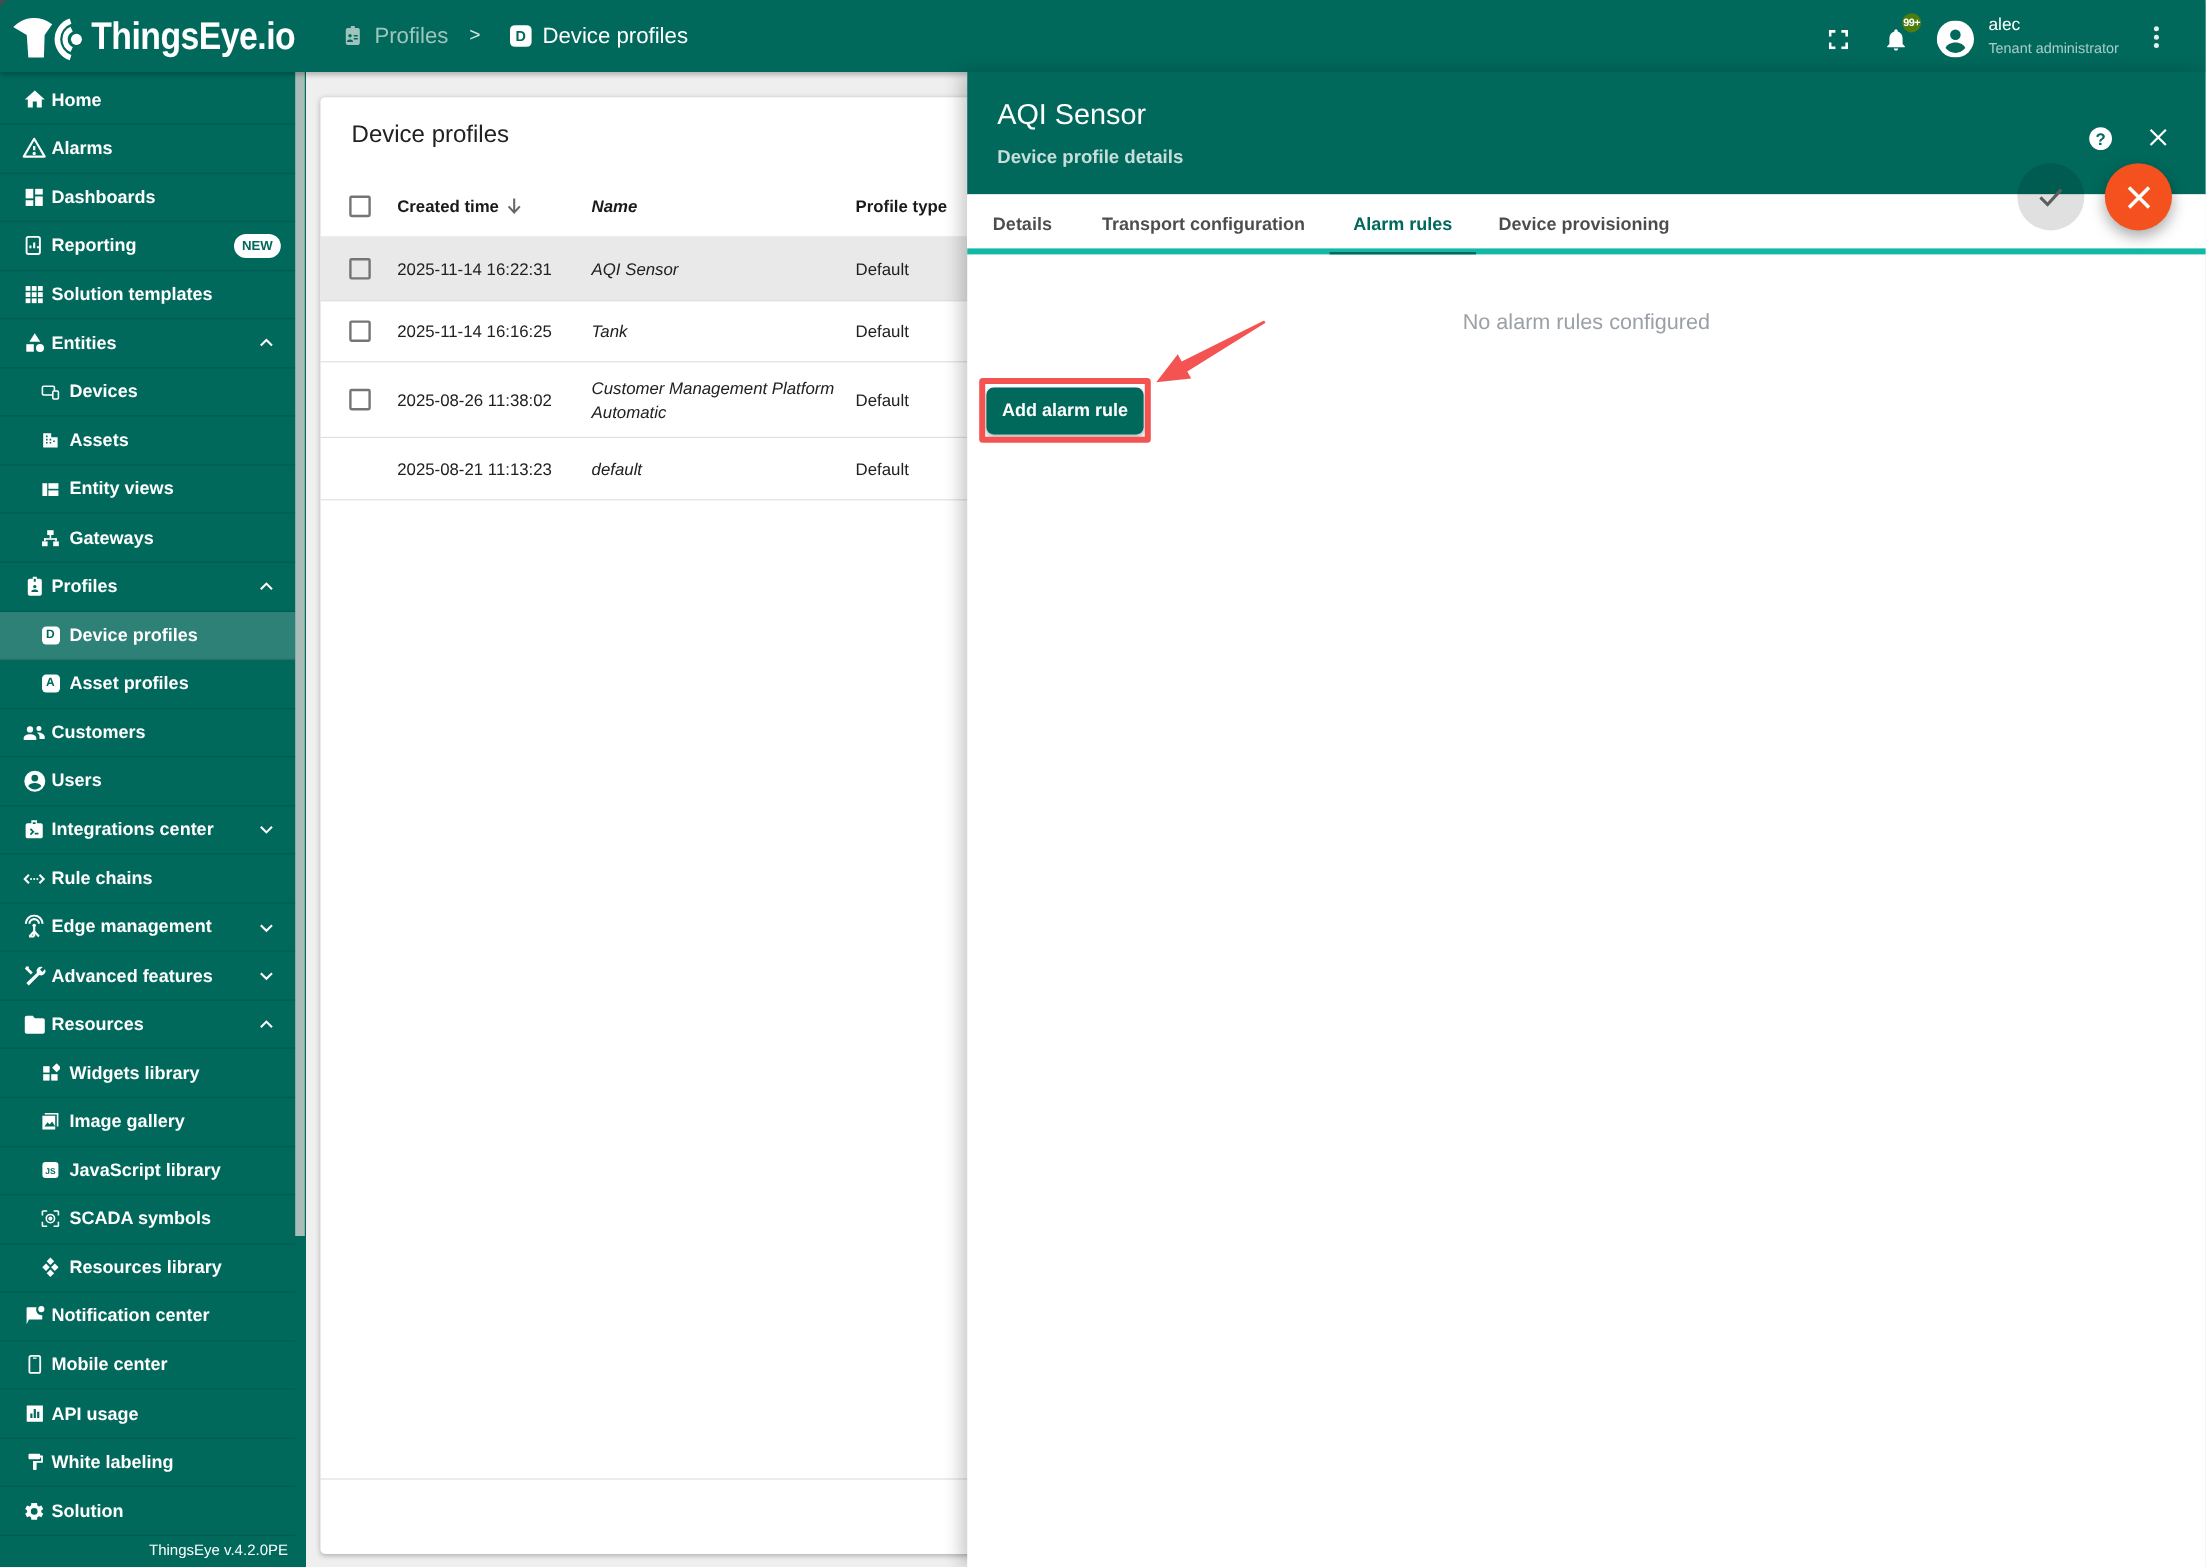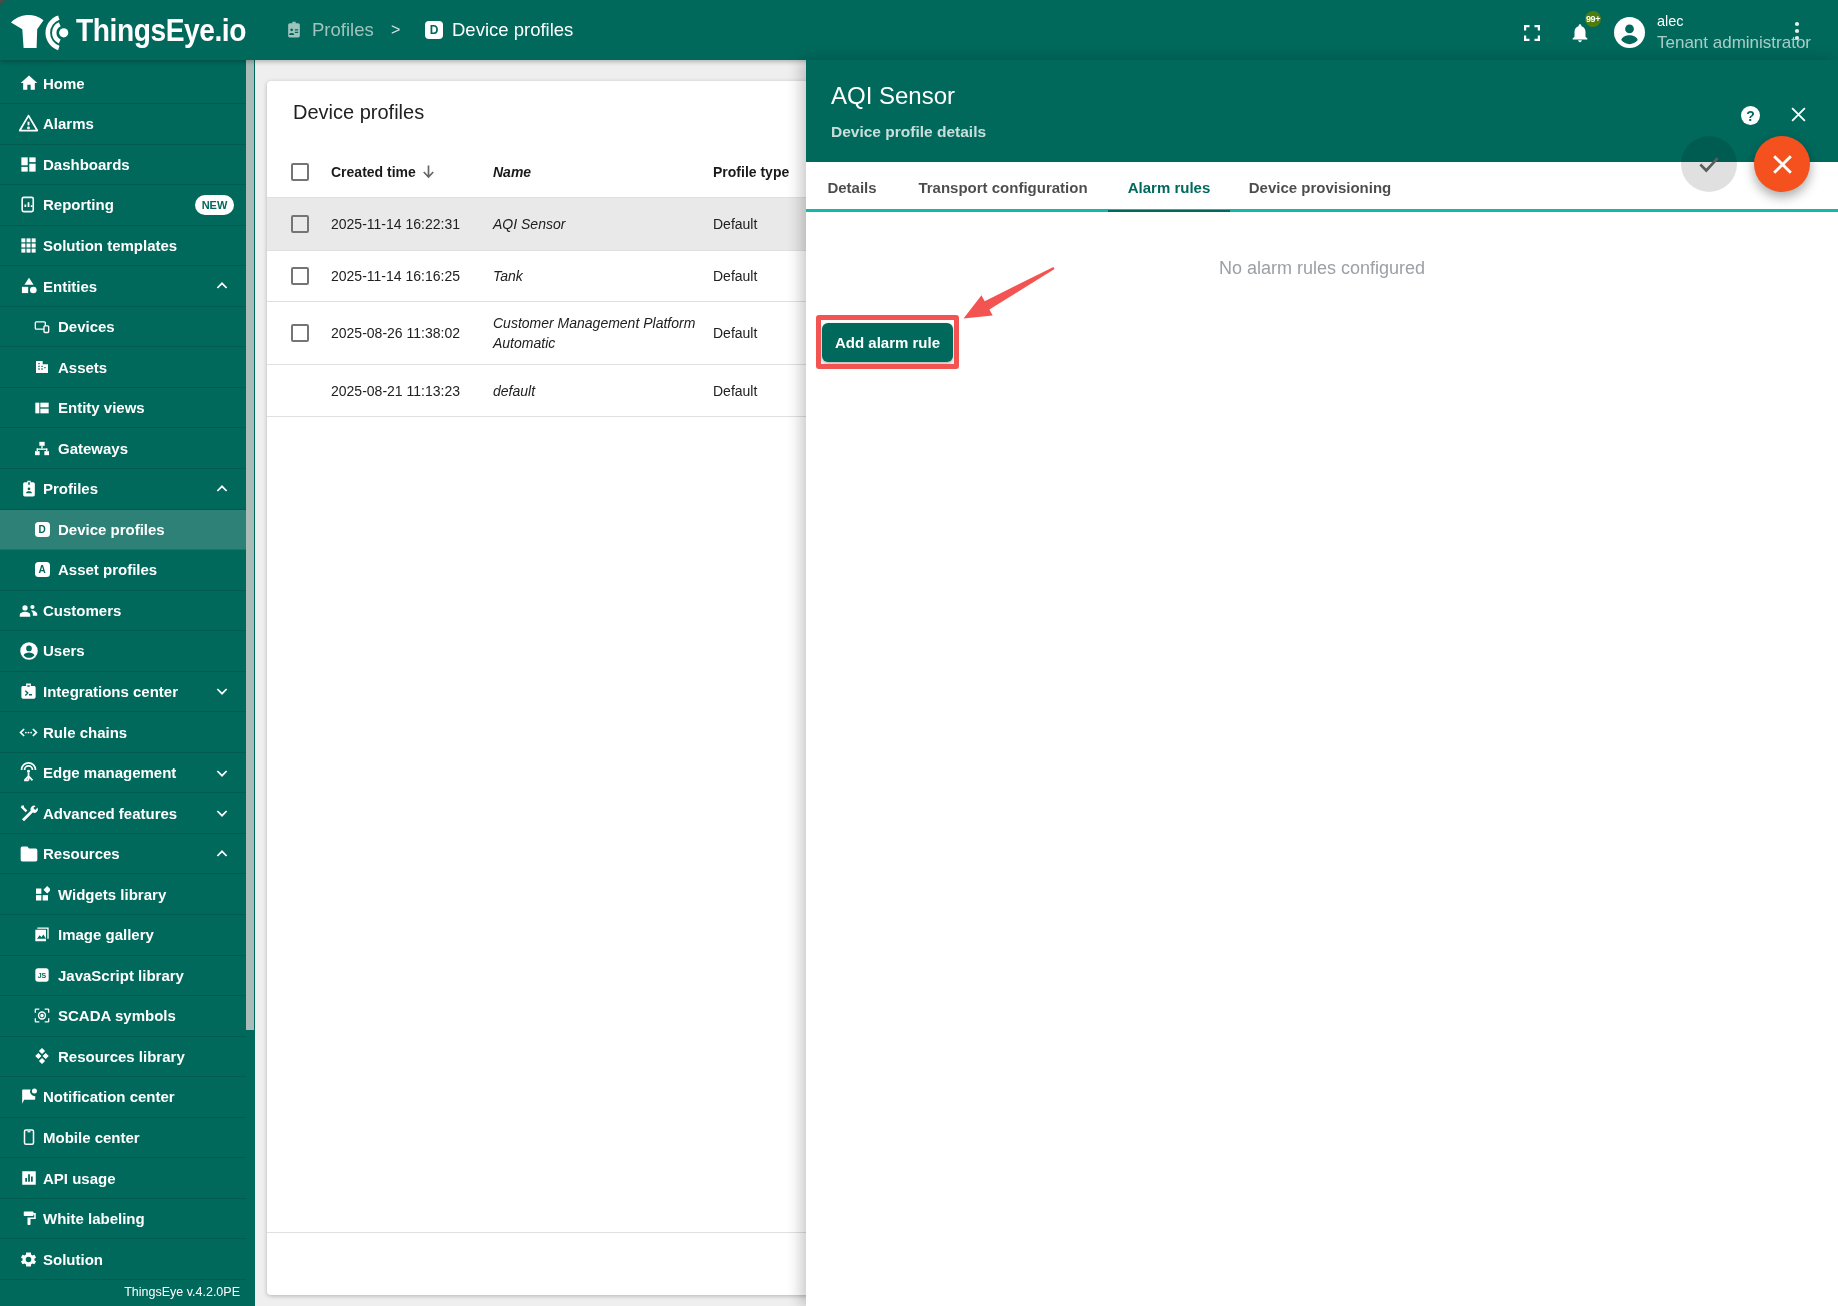--- a/index.html
+++ b/index.html
@@ -16,21 +16,21 @@
 #crumbsep { left:391px; color:#d8e6e4; font-size:16px; font-weight:500; }
 #crumb2 { left:425px; color:#fff; }
 #crumb2 span { margin-left:9px; font-size:18.5px; font-weight:500; }
 .dicon { width:18px; height:18px; background:#fff; border-radius:4px; color:#00695c; font-weight:bold; font-size:12px; display:flex; align-items:center; justify-content:center; }
 
 #fsicon { position:absolute; left:1524px; top:25px; }
 #bell { position:absolute; left:1569px; top:22px; }
 #badge { position:absolute; left:1585px; top:11px; width:16px; height:16px; background:#4d7c0f; border-radius:50%; color:#fff; font-size:9px; font-weight:bold; letter-spacing:-0.4px; display:flex; align-items:center; justify-content:center; }
 #avatar { position:absolute; left:1614px; top:17px; width:31px; height:31px; }
 #uname { position:absolute; left:1657px; top:13px; color:#fff; font-size:14.5px; }
-#urole { position:absolute; left:1657px; top:33px; color:rgba(255,255,255,0.66); font-size:17px; }
+#urole { position:absolute; left:1657px; top:33px; color:rgba(255,255,255,0.66); font-size:12px; }
 #dots3 { position:absolute; left:1793px; top:21px; }
 
 #side { position:absolute; left:0; top:60px; width:255px; height:1246px; background:#00695c; z-index:2; }
 #sthumb { position:absolute; left:246px; top:0px; width:8px; height:970px; background:#a9bcb8; }
 #menu { position:absolute; left:0; top:0; width:246px; padding-top:3.5px; }
 .mi { position:relative; height:40.55px; display:flex; align-items:center; border-bottom:1px solid rgba(0,0,0,0.13); color:#fff; }
 .mi .ic { position:absolute; left:18px; width:21px; height:21px; display:flex; align-items:center; justify-content:center; }
 .mi.sub .ic { left:34px; width:16px; height:16px; }
 .mi .lb { position:absolute; left:43px; font-size:15px; font-weight:bold; white-space:nowrap; }
 .mi.sub .lb { left:58px; }
@@ -55,21 +55,21 @@
 #r4 { top:365px; height:52px; }
 #sortarr { position:absolute; left:155px; top:50%; margin-top:-7.5px; }
 #cfoot { position:absolute; left:267px; top:1232px; width:1559px; height:0; border-top:1px solid #e0e0e0; z-index:1; }
 
 #panel { position:absolute; left:806px; top:60px; width:1032px; height:1246px; background:#fff; z-index:10; box-shadow:-5px 0 14px rgba(0,0,0,0.22); }
 #phead { position:absolute; left:0; top:0; width:1032px; height:102px; background:#00695c; }
 #ptitle { position:absolute; left:25px; top:22px; color:#fff; font-size:24px; font-weight:normal; }
 #psub { position:absolute; left:25px; top:63px; color:rgba(255,255,255,0.78); font-size:15.5px; font-weight:bold; }
 #helpb { position:absolute; left:935px; top:46px; width:19px; height:19px; background:#fff; border-radius:50%; color:#00695c; font-size:14px; font-weight:bold; display:flex; align-items:center; justify-content:center; }
 #closeb { position:absolute; left:984px; top:46px; }
-#ptabs { position:absolute; left:0; top:102px; width:1032px; height:50px; border-bottom:3px solid #14b8a6; background:#fff; }
+#ptabs { position:absolute; left:0; top:102px; width:1032px; height:50px; border-bottom:5px solid #14b8a6; background:#fff; }
 .tab { position:absolute; top:0; height:50px; display:flex; align-items:center; justify-content:center; font-size:15px; font-weight:bold; color:rgba(0,0,0,0.70); }
 #tb1 { left:0px; width:92px; } #tb2 { left:92px; width:210px; } #tb3 { left:302px; width:122px; color:#00695c; } #tb4 { left:424px; width:180px; }
 #tbline { position:absolute; left:302px; top:150px; width:122px; height:2px; background:#00695c; }
 .fab { position:absolute; width:56px; height:56px; border-radius:50%; display:flex; align-items:center; justify-content:center; }
 #fabgrey { left:875px; top:76px; background:rgba(0,0,0,0.12); }
 #faborange { left:948px; top:76px; background:#f4511e; box-shadow:0 5px 12px rgba(0,0,0,0.35); }
 #noalarm { position:absolute; left:0; top:198px; width:1032px; text-align:center; font-size:18px; color:#9aa0a6; }
 #addbtn { position:absolute; left:16px; top:263px; width:131px; height:39px; background:#00695c; border-radius:6px; color:#fff; font-size:15px; font-weight:bold; display:flex; align-items:center; justify-content:center; box-shadow:0 2px 4px rgba(0,0,0,0.3); }
 #redrect { position:absolute; left:10px; top:255px; width:143px; height:54px; border:5px solid #f45451; border-radius:3px; }
 #arrow { position:absolute; left:140px; top:195px; }

